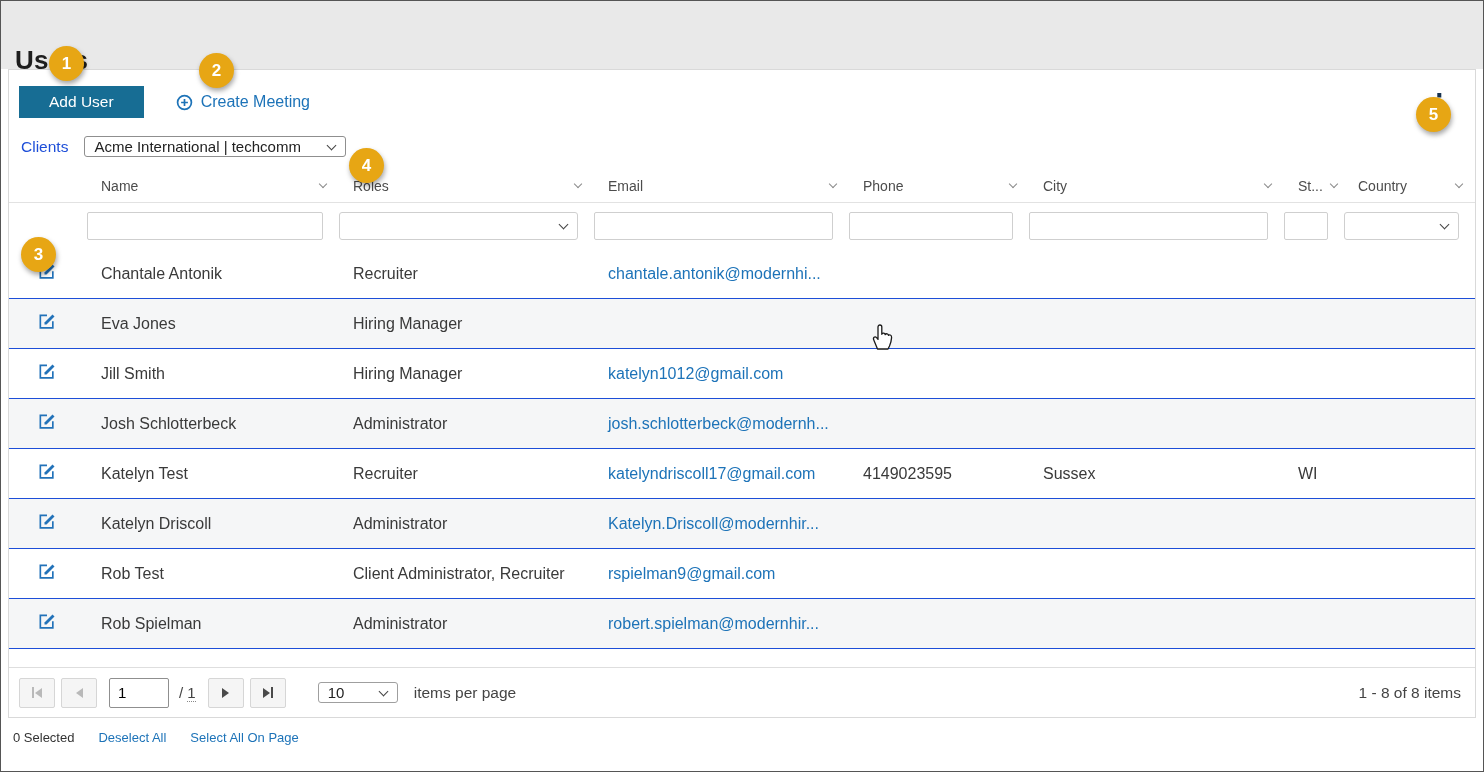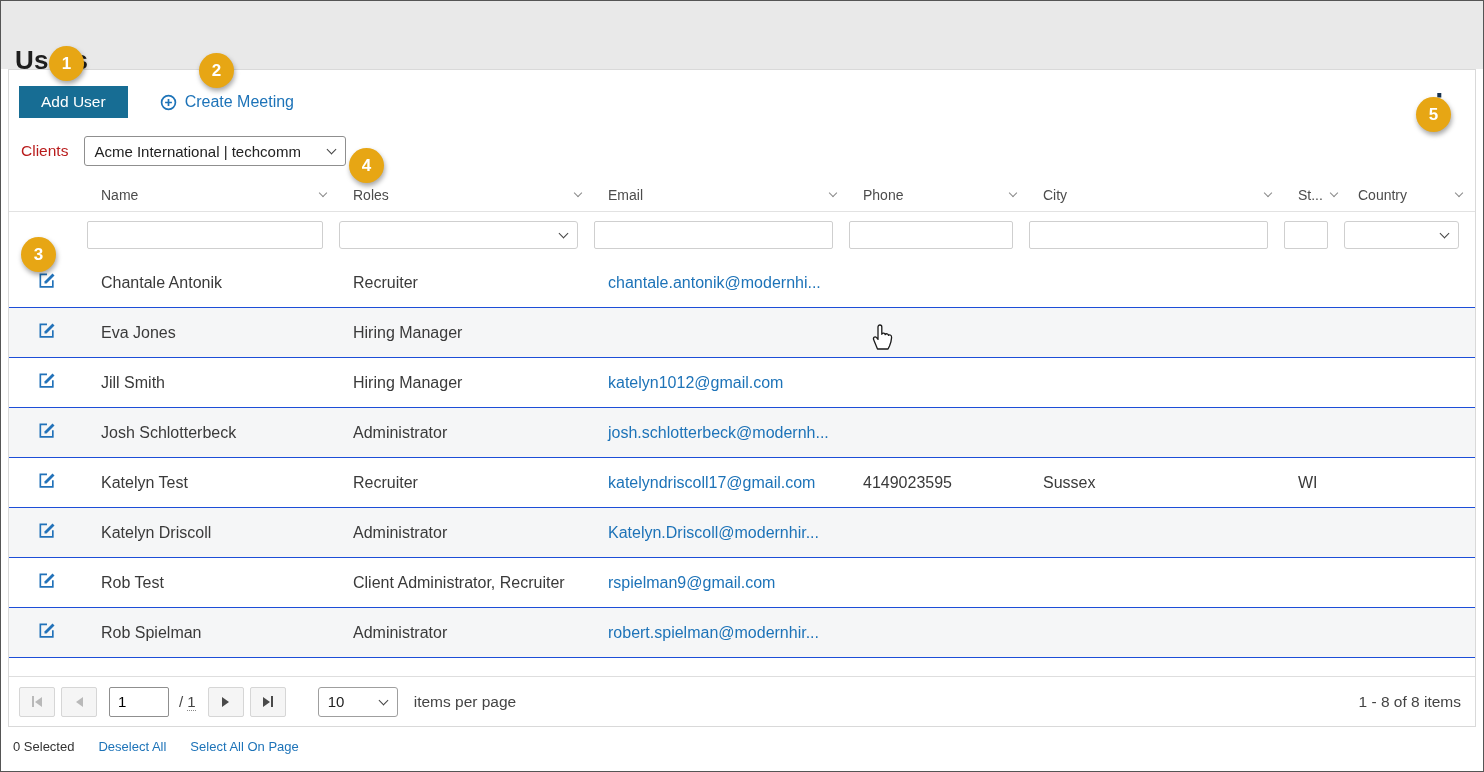--- a/index.html
+++ b/index.html
@@ -15,38 +15,38 @@
   }
   
   .title-band { height:68px; background:var(--band,#e9e9e9); padding:16px 0 0 14px; }
   .title-band h1 { font-size:26px; font-weight:600; color:#1d1d1d; letter-spacing:.2px;margin-top:28px; }
   
   .card { margin:0 7px; border:1px solid var(--bordc,#d9d9d9); background:#fff; }
   
   .toolbar { display:flex; align-items:center; margin-top:16px; padding:0 14px 0 10px; }
   .btn-primary {
     background:var(--btn,#176d94); color:#fff; border:none; height:32px; min-width:108px;
-    font-size:15.5px; font-family:inherit; cursor:pointer; padding:0 22px;
+    font-size:15.5px; font-family:inherit; cursor:pointer; padding:0 30px;
   }
   .link-btn {
     display:inline-flex; align-items:center; gap:8px; margin-left:32px;
     color:var(--link,#1d73b8); font-size:16px; text-decoration:none; cursor:pointer;
   }
   .cm-icon { display:inline-flex; color:var(--link,#1d73b8); }
   .kebab {
     margin-left:auto; margin-right:6px; color:#16324f; font-size:23px; font-weight:bold;
     cursor:pointer; line-height:1; padding:2px 4px;
   }
   
   .clients-row { display:flex; align-items:center; margin-top:18px; padding-left:12px; gap:16px; }
-  .clients-label { font-size:15.5px; color:#b91c1c;text-align:right; }
+  .clients-label { font-size:15.5px; color:#1d4ed8;text-align:right; }
   .select {
     display:flex; align-items:center; justify-content:space-between;
     background:#fff; border:1px solid #8f8f8f; border-radius:3px;
-    height:30px; padding:0 9px; font-size:15px; color:#222; cursor:pointer;
+    height:21px; padding:0 9px; font-size:15px; color:#222; cursor:pointer;
   }
   .clients-select { width:262px; }
   .chev {
     display:inline-block; width:7px; height:7px;
     border-right:1.7px solid #444; border-bottom:1.7px solid #444;
     transform:rotate(45deg); margin:-3px 1px 0 8px; flex:none;
   }
   
   .grid-row {
     display:grid;

